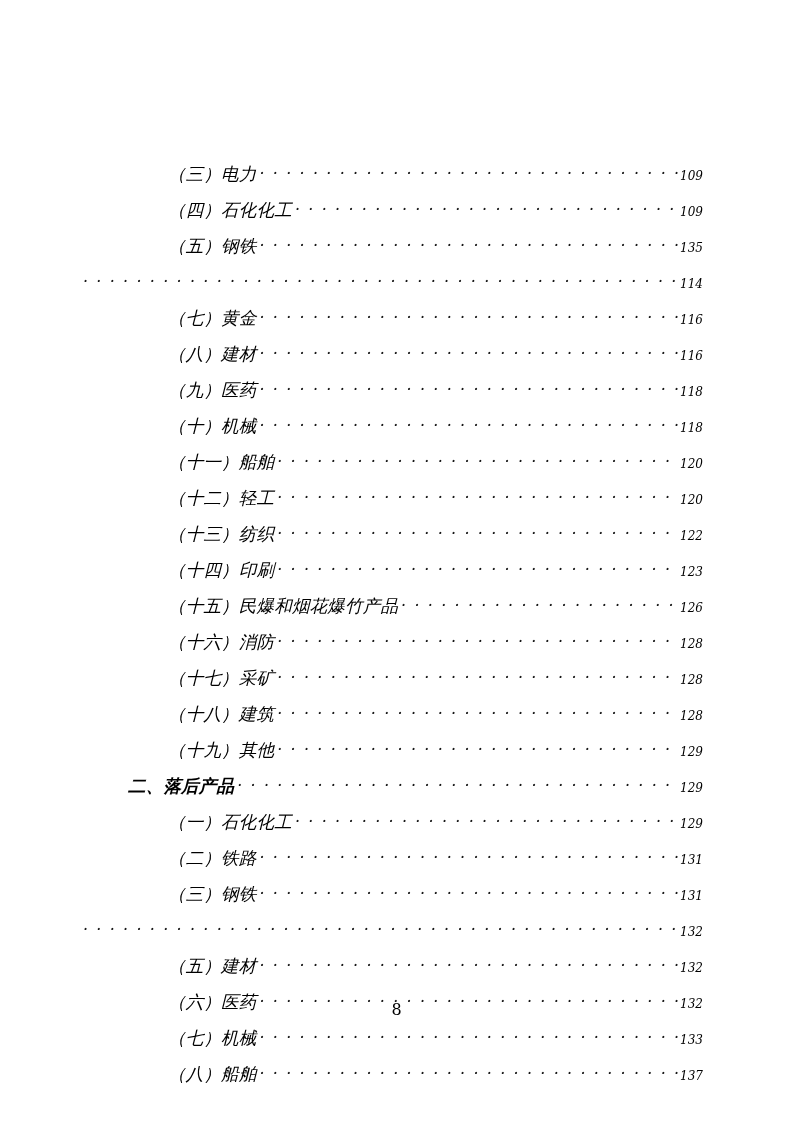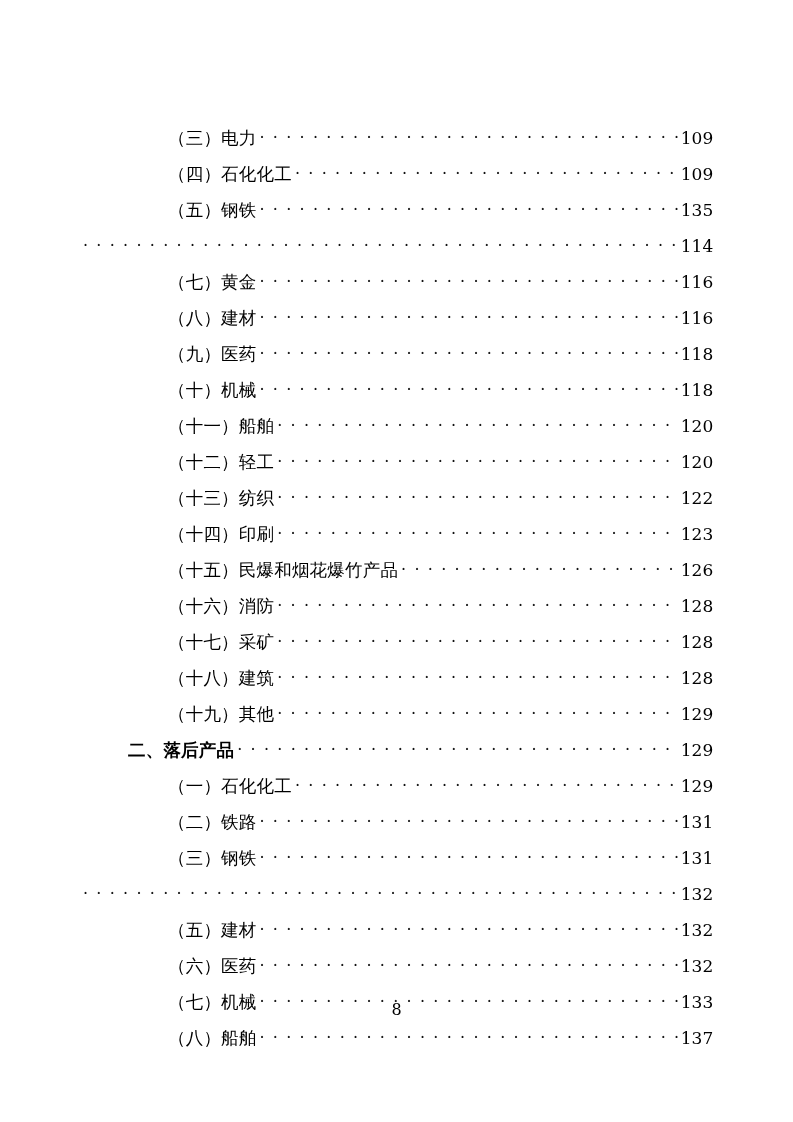--- a/index.html
+++ b/index.html
@@ -28,20 +28,21 @@
     left: 80px;
     top: 130px;
     width: 640px;
   }
   .toc-row {
     display: flex;
     align-items: baseline;
     font-size: 17.5px;
     line-height: 1;
     height: 36px;
+    font-style: italic;
   }
   .toc-row .indent-1 { padding-left: 88px; }
   .toc-row .indent-0 { padding-left: 48px; }
 
   .label {
     white-space: nowrap;
     letter-spacing: 0.2px;
   }
   .label.bold {
     font-weight: bold;
@@ -52,25 +53,26 @@
     margin: 0 2px 0 3px;
     overflow: hidden;
     white-space: nowrap;
     font-size: 16px;
     letter-spacing: 1.6px;
     color: #111;
     transform: translateY(-1px);
   }
   .pageno {
     white-space: nowrap;
-    font-size: 17px;
+    font-size: 12px;
     min-width: 34px;
-    text-align: center;
+    text-align: left;
     padding-right: 6px;
     font-family: "DejaVu Serif", "Liberation Serif", serif;
+    margin-top: 40px;
   }
   .folio {
     position: absolute;
     top: 1000px;
     left: 0;
     width: 793px;
     text-align: center;
     font-size: 16px;
   }
 </style>

